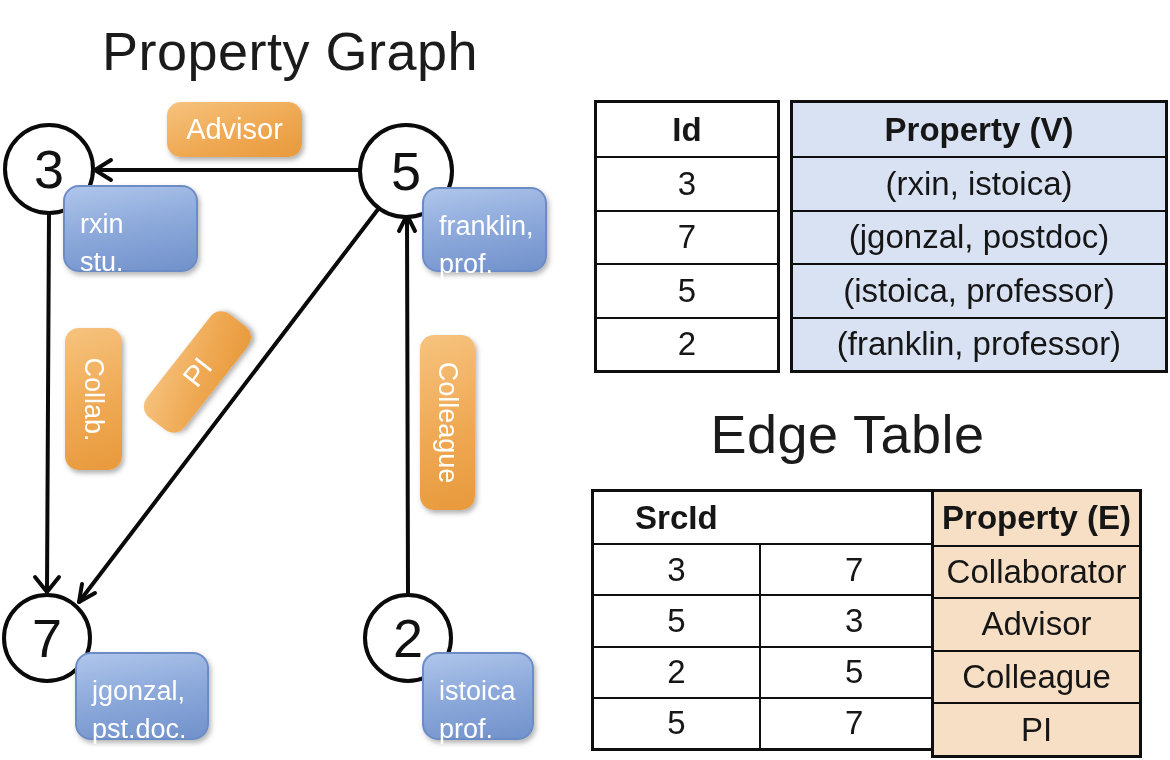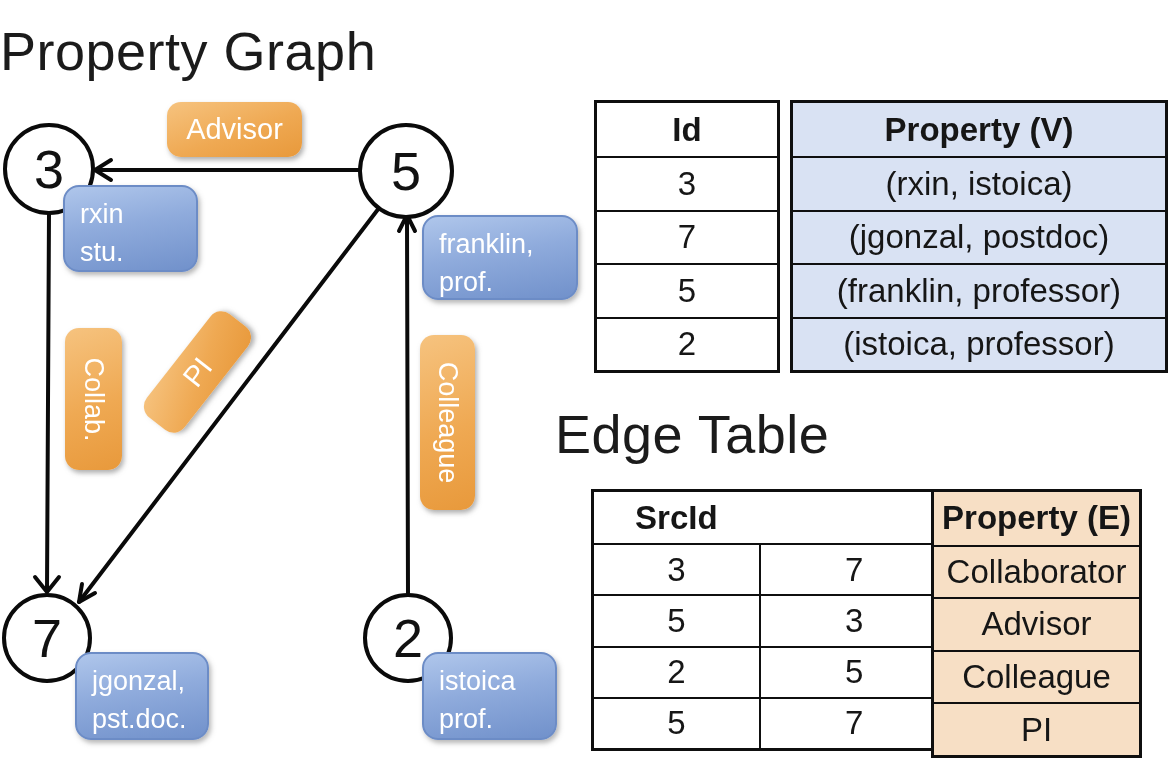--- a/index.html
+++ b/index.html
@@ -2,21 +2,21 @@
 <html><head>
 <meta charset="utf-8">
 <style>
   html,body{margin:0;padding:0;background:#ffffff;}
   *{box-sizing:border-box;}
   .canvas{
     position:relative;width:1170px;height:760px;background:#ffffff;overflow:hidden;
     font-family:"Liberation Sans", sans-serif;color:#161616;
   }
   .title{
-    position:absolute;text-align:left;font-size:54px;font-weight:400;
+    position:absolute;text-align:center;font-size:54px;font-weight:400;
     color:#1b1b1b;letter-spacing:0.5px;white-space:nowrap;
   }
   svg.edge-layer{position:absolute;left:0;top:0;z-index:1;}
   svg.edge-layer line, svg.edge-layer polyline{
     stroke:#0a0a0a;stroke-width:4;fill:none;stroke-linecap:round;stroke-linejoin:round;
   }
   .node{
     position:absolute;z-index:2;border:4px solid #0a0a0a;border-radius:50%;
     background:#ffffff;display:flex;align-items:center;justify-content:center;
     font-size:54px;font-weight:400;color:#111;
@@ -26,21 +26,21 @@
     background:linear-gradient(160deg,#F6C37F 0%,#EFA953 55%,#E8993B 100%);
     box-shadow:2px 3px 5px rgba(110,110,110,0.55);
     color:#ffffff;display:flex;align-items:center;justify-content:center;
     font-size:29px;
   }
   .olabel .sideways{transform:rotate(90deg);white-space:nowrap;}
   .vbox{
     position:absolute;z-index:4;border-radius:16px;border:2px solid #6C8CC6;
     background:linear-gradient(170deg,#AFC6EB 0%,#8FABDC 45%,#7191CB 100%);
     box-shadow:2px 3px 5px rgba(110,110,110,0.5);
-    color:#ffffff;font-size:27px;line-height:1.42;padding:8px 8px 0 15px;
+    color:#ffffff;font-size:27px;line-height:1.42;padding:18px 8px 0 15px;
   }
   .tbox{position:absolute;border:3px solid #0f0f0f;display:grid;grid-template-rows:repeat(5,1fr);background:#fff;z-index:2;}
   .trow{display:grid;align-items:center;border-top:2px solid #0f0f0f;}
   .trow:first-child{border-top:none;}
   .cell{display:flex;align-items:center;justify-content:center;font-size:33px;height:100%;}
   .hdr .cell{font-weight:700;}
   .fill-blue{background:#D9E2F3;}
   .fill-orange{background:#F7DFC5;}
   .two-col{grid-template-columns:46.5% 53.5%;}
   .two-col .cell + .cell{border-left:2px solid #0f0f0f;}
@@ -94,29 +94,29 @@
     <span>PI</span>
   </div>
   <div class="olabel" style="left:420px;top:335px;width:55px;height:175px;font-size:27px;">
     <span class="sideways">Colleague</span>
   </div>
 
   <div class="vbox" style="left:63px;top:185px;width:135px;height:87px;">
     <div>rxin</div>
     <div>stu.</div>
   </div>
-  <div class="vbox" style="left:422px;top:187px;width:156px;height:85px;margin-top:28px;">
+  <div class="vbox" style="left:422px;top:187px;width:125px;height:85px;">
     <div>franklin,</div>
     <div>prof.</div>
   </div>
   <div class="vbox" style="left:63px;top:652px;width:134px;height:88px;margin-left:12px;">
     <div>jgonzal,</div>
     <div>pst.doc.</div>
   </div>
-  <div class="vbox" style="left:422px;top:652px;width:135px;height:88px;">
+  <div class="vbox" style="left:422px;top:652px;width:112px;height:88px;">
     <div>istoica</div>
     <div>prof.</div>
   </div>
 
 
   <div class="tbox" style="left:594px;top:100px;width:186px;height:273px;">
     <div class="trow hdr">
         <div class="cell">Id</div>
       </div>
     <div class="trow">
@@ -137,24 +137,24 @@
     <div class="trow hdr">
         <div class="cell fill-blue">Property (V)</div>
       </div>
     <div class="trow">
         <div class="cell fill-blue">(rxin, istoica)</div>
       </div>
     <div class="trow">
         <div class="cell fill-blue">(jgonzal, postdoc)</div>
       </div>
     <div class="trow">
-        <div class="cell fill-blue">(franklin, professor)</div>
+        <div class="cell fill-blue">(istoica, professor)</div>
       </div>
     <div class="trow">
-        <div class="cell fill-blue">(istoica, professor)</div>
+        <div class="cell fill-blue">(franklin, professor)</div>
       </div>
   </div>
 
   <div class="title" style="left:555px;top:403px;width:585px;">Edge Table</div>
 
   <div class="tbox" style="left:591px;top:489px;width:360px;height:262px;">
     <div class="trow two-col hdr">
       <div class="cell">SrcId</div>
     </div>
     <div class="trow two-col">

